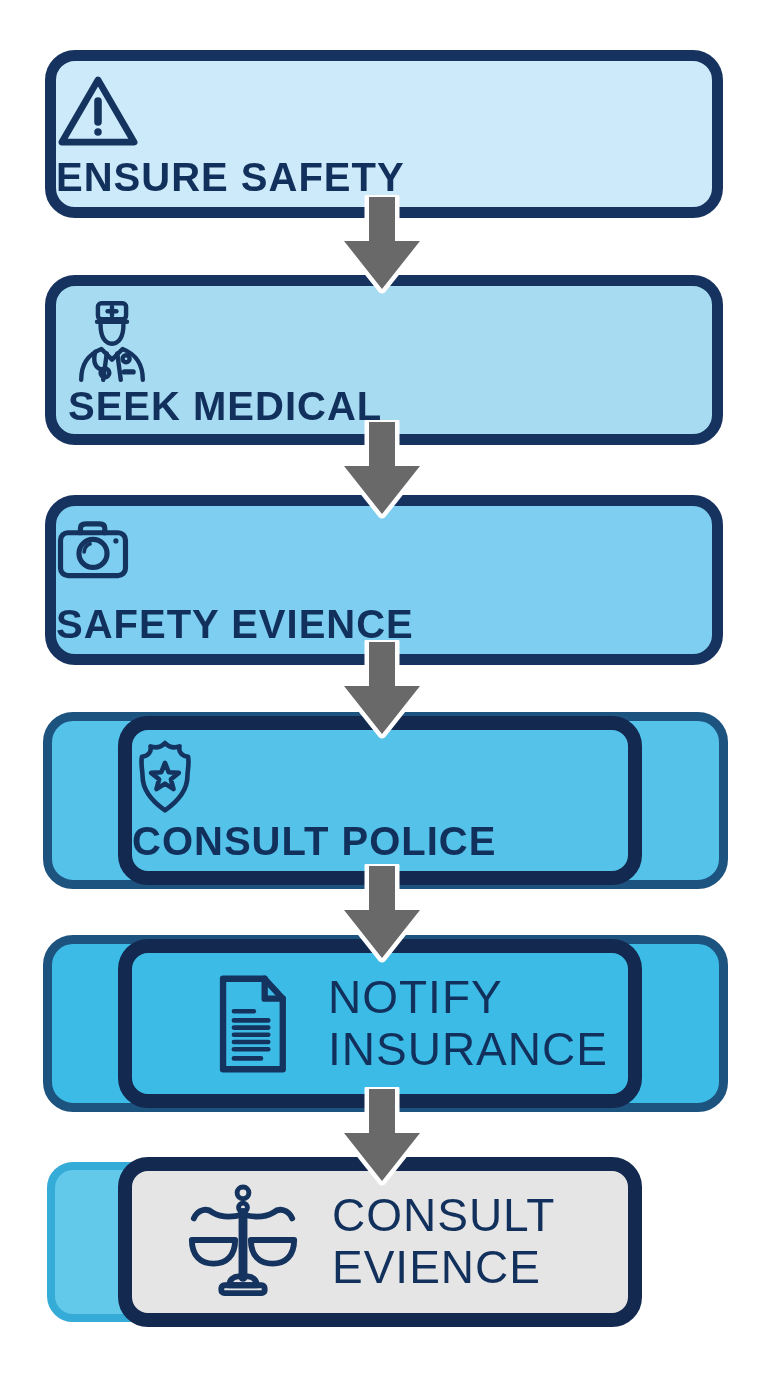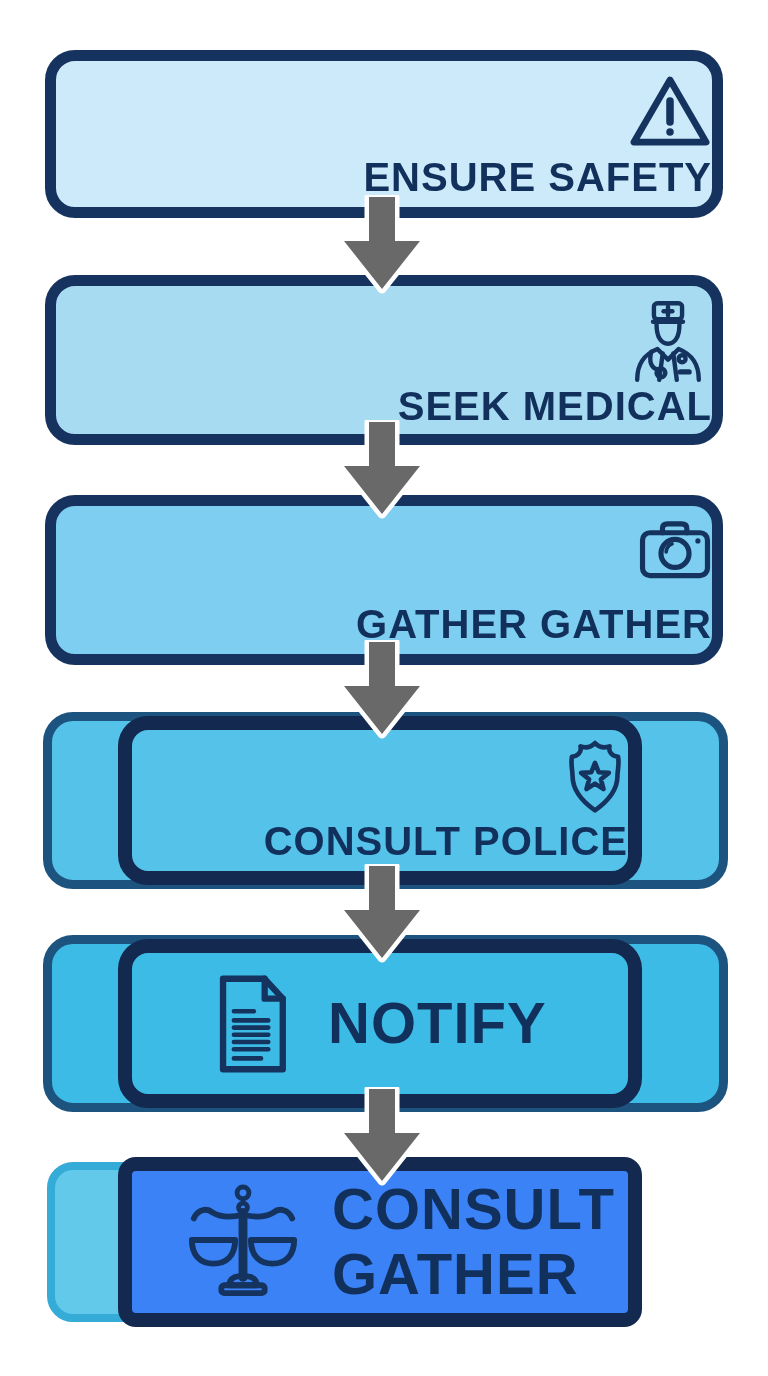--- a/index.html
+++ b/index.html
@@ -15,33 +15,33 @@
   .box3{top:495px;height:170px;background:#7dcef0;}
 
   .outer{left:43px;width:685px;border:9px solid #1d537f;}
   .outer4{top:712px;height:177px;background:#55c2ea;}
   .outer5{top:935px;height:177px;background:#3cbbe6;}
   .outer6{left:47px;width:175px;top:1162px;height:160px;background:#63c9ea;border:8px solid #35abd8;border-radius:26px;}
 
   .inner{left:118px;width:524px;border:14px solid #13294f;}
   .inner4{top:716px;height:169px;background:#55c2ea;}
   .inner5{top:939px;height:169px;background:#3cbbe6;}
-  .inner6{top:1157px;height:170px;background:#3b82f6;border-radius:18px;}
+  .inner6{top:1157px;height:170px;background:#e5e5e5;}
 
   
-  .stack{display:flex;flex-direction:column;align-items:flex-end;justify-content:space-between;
+  .stack{display:flex;flex-direction:column;align-items:flex-start;justify-content:space-between;
          height:100%;box-sizing:border-box;padding:12px 0 10px;}
   .row{display:flex;align-items:center;height:100%;box-sizing:border-box;}
   .row5{padding-left:82px;gap:38px;}
   .row6{padding-left:52px;gap:30px;}
   .label{
     color:#12305c;font-weight:700;font-size:40px;letter-spacing:1px;
     white-space:nowrap;line-height:1;
   }
-  .label2{color:#12305c;font-weight:700;font-size:58px;letter-spacing:1px;line-height:1.12;}
+  .label2{color:#12305c;font-weight:400;font-size:46px;letter-spacing:1px;line-height:1.12;}
   .icon{flex:0 0 auto;}
 
   
   .arrow{position:absolute;left:336px;width:92px;height:100px;z-index:5;}
 
   svg{display:block;}
 </style>
 </head>
 <body>
 
@@ -85,21 +85,21 @@
     <div class="stack">
       <span class="icon">
         <svg width="74" height="62" viewBox="0 0 100 84" fill="none" stroke="#14335f" stroke-width="7" stroke-linecap="round" stroke-linejoin="round">
           <rect x="6" y="20" width="88" height="58" rx="10"></rect>
           <path d="M33 20 V14 Q33 8 40 8 H59 Q66 8 66 14 V20"></path>
           <circle cx="50" cy="48" r="19"></circle>
           <path d="M38 46 A13 13 0 0 1 46 35" stroke-width="5"></path>
           <circle cx="81" cy="31" r="3.5" fill="#14335f" stroke="none"></circle>
         </svg>
       </span>
-      <span class="label">GATHER GATHER</span>
+      <span class="label">SAFETY EVIENCE</span>
     </div>
   </div>
 
   <div class="box outer outer4"></div>
   <div class="box inner inner4">
     <div class="stack" style="padding:8px 0 10px;">
       <span class="icon">
         <svg width="66" height="78" viewBox="0 0 100 115" fill="none" stroke="#14335f" stroke-width="7" stroke-linecap="round" stroke-linejoin="round">
           <path d="M50 6 C44 12 36 14 28 11 C30 20 24 26 15 27 C13 38 16 48 16 56 C16 78 30 94 50 108 C70 94 84 78 84 56 C84 48 87 38 85 27 C76 26 70 20 72 11 C64 14 56 12 50 6 Z"></path>
           <polygon points="50,36 55.6,50.3 70.9,51.2 59,61 62.9,75.8 50,67.5 37.1,75.8 41,61 29.1,51.2 44.4,50.3"></polygon>
@@ -122,20 +122,21 @@
             <line x1="22" y1="58" x2="60" y2="58"></line>
             <line x1="22" y1="66" x2="60" y2="66"></line>
             <line x1="22" y1="74" x2="60" y2="74"></line>
             <line x1="22" y1="82" x2="60" y2="82"></line>
             <line x1="22" y1="92" x2="52" y2="92"></line>
           </g>
         </svg>
       </span>
       <span class="label2">
         <div>NOTIFY</div>
+        <div>INSURANCE</div>
       </span>
     </div>
   </div>
 
   <div class="box outer6 box"></div>
   <div class="box inner inner6">
     <div class="row row6">
       <span class="icon">
         <svg width="118" height="122" viewBox="0 0 120 120" fill="none" stroke="#14335f" stroke-width="6" stroke-linecap="round" stroke-linejoin="round">
           <circle cx="60" cy="10" r="6" stroke-width="5"></circle>
@@ -143,21 +144,21 @@
           <line x1="60" y1="30" x2="60" y2="96" stroke-width="9"></line>
           <path d="M10 36 C14 27 23 25 29 30 C41 37 53 34 60 32 C67 34 79 37 91 30 C97 25 106 27 110 36"></path>
           <path d="M8 58 H52 C52 74 43 82 30 82 C17 82 8 74 8 58 Z"></path>
           <path d="M68 58 H112 C112 74 103 82 90 82 C77 82 68 74 68 58 Z"></path>
           <path d="M46 104 C46 98 51 95 55 95 H65 C69 95 74 98 74 104 Z"></path>
           <rect x="38" y="104" width="44" height="8" rx="3"></rect>
         </svg>
       </span>
       <span class="label2">
         <div>CONSULT</div>
-        <div>GATHER</div>
+        <div>EVIENCE</div>
       </span>
     </div>
   </div>
 
   <div class="arrow" style="top:195px;">
     <svg width="92" height="100" viewBox="0 0 92 100">
       <path d="M33 2 H59 V46 H84 L46 94 L8 46 H33 Z" fill="#696969" stroke="#ffffff" stroke-width="9" stroke-linejoin="round" paint-order="stroke"></path>
     </svg>
   </div>
   <div class="arrow" style="top:420px;">

